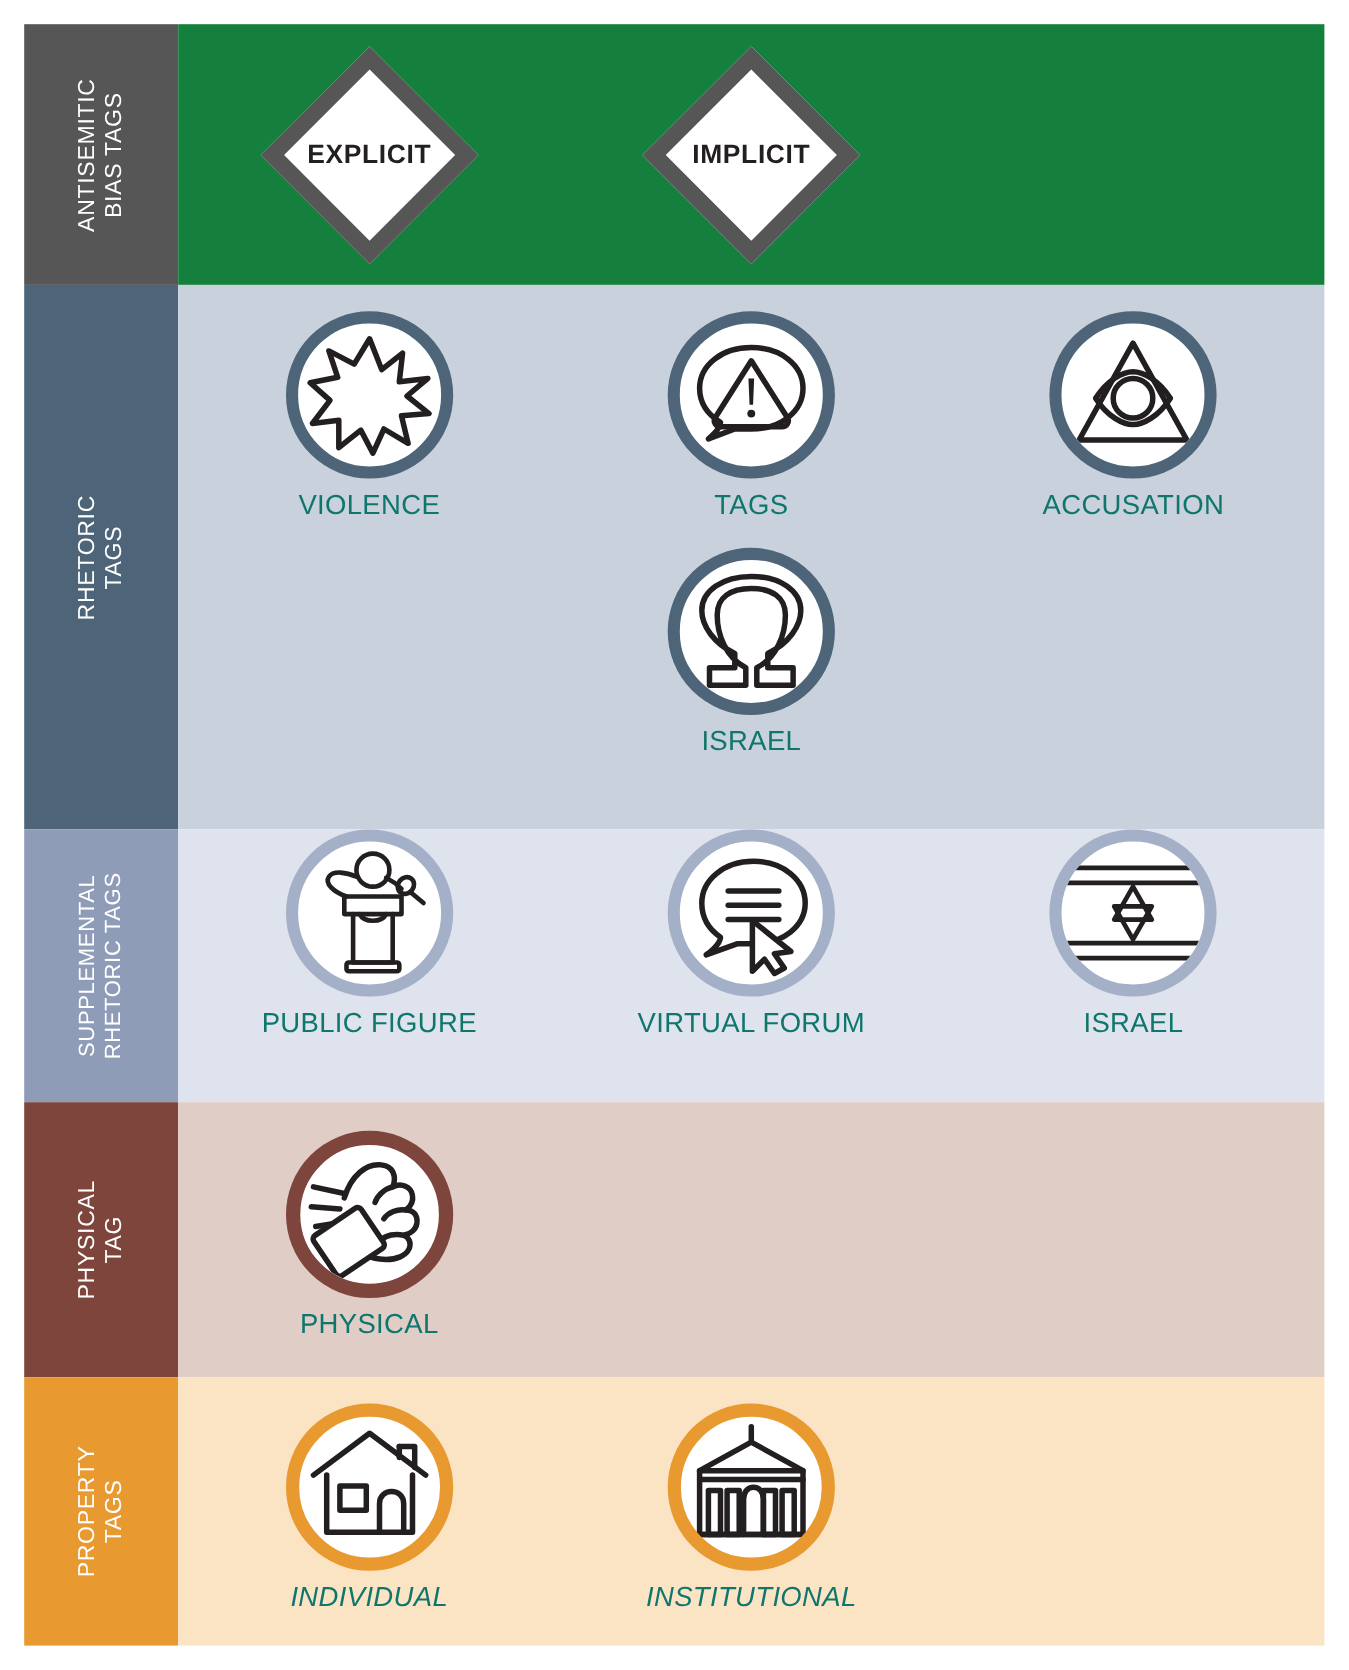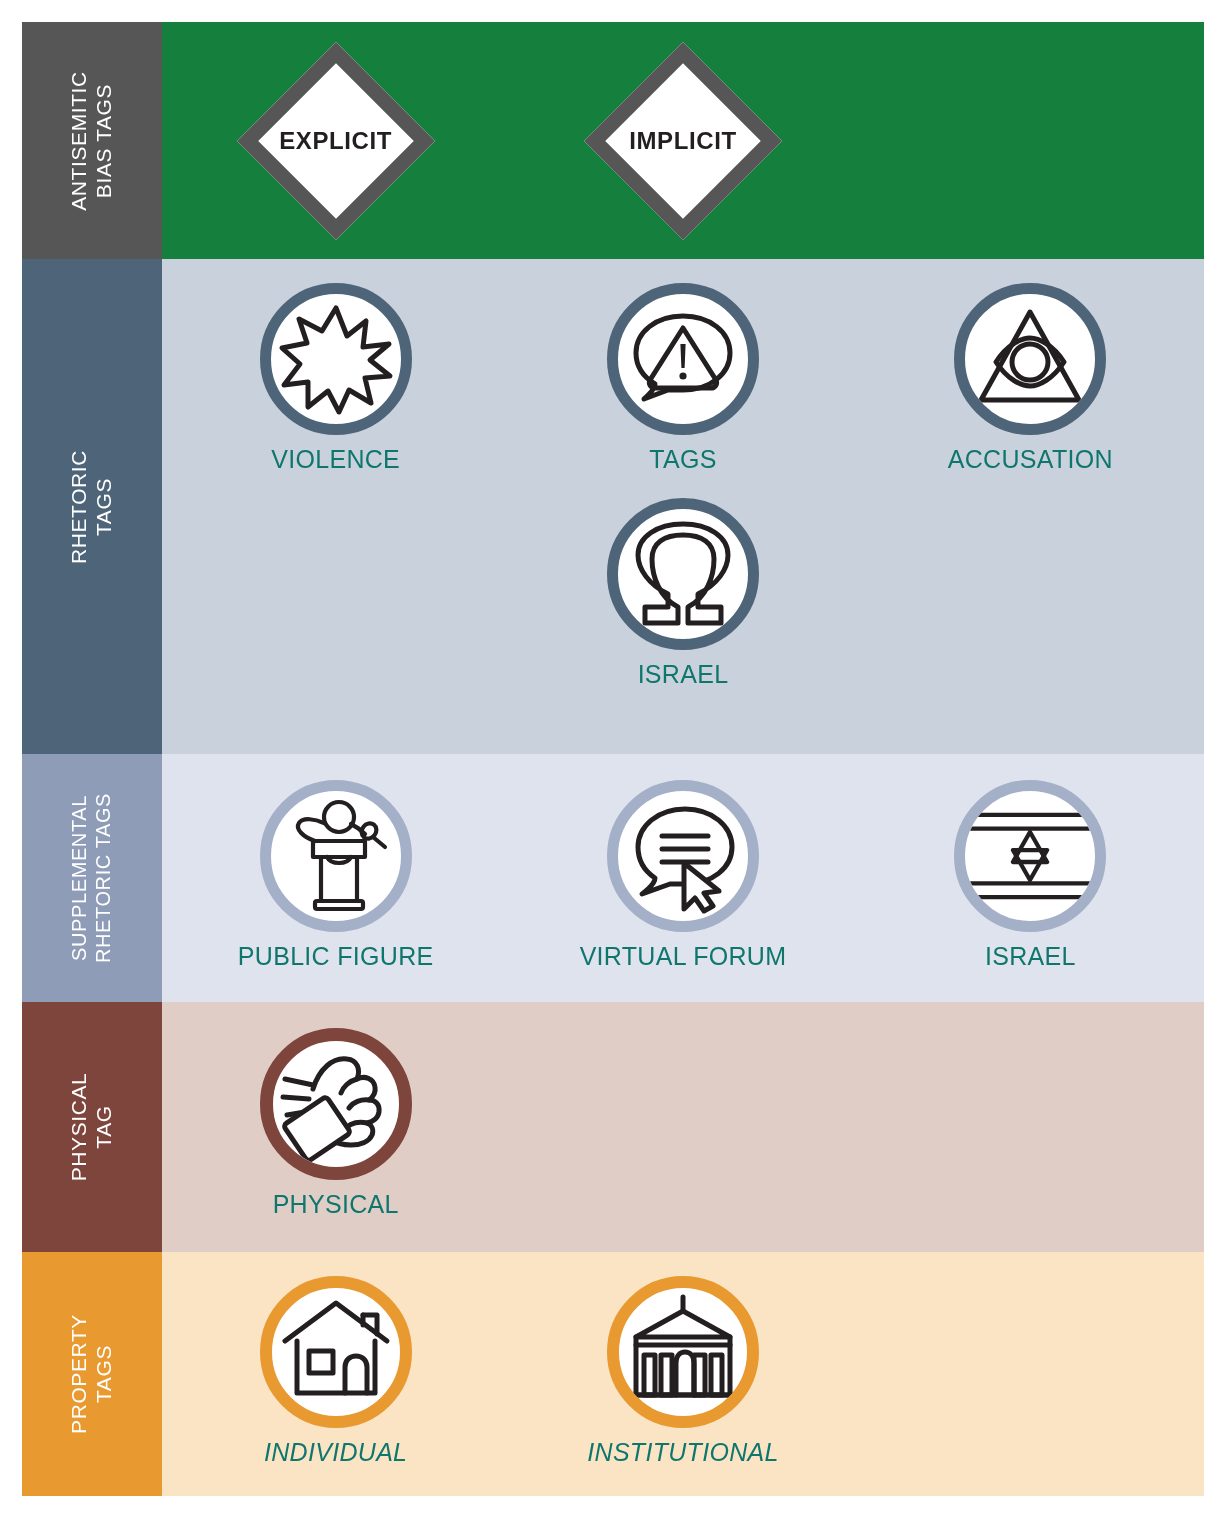--- a/index.html
+++ b/index.html
@@ -223,21 +223,21 @@
   </div>
 
   <div class="band" style="top:754px;height:248px;">
     <div class="band-label" style="background:#8f9cb8;">
       <div class="vtext" style="font-size:20px;">
         <div>SUPPLEMENTAL</div>
         <div>RHETORIC TAGS</div>
       </div>
     </div>
     <div class="band-body" style="background:#dfe3ed;">
-      <div class="cellrow" style="padding-top:26px;">
+      <div class="cellrow" style="">
 
         <div class="cell">
           <div class="circle ring-supp">
             <svg width="118" height="118" viewBox="0 0 118 118" aria-hidden="true">
               <circle class="stroke-thin" cx="62" cy="20" r="15"></circle>
               <path class="stroke-thin" d="M47 26 C38 22 26 20 22 26 C18 32 26 40 38 44"></path>
               <path class="stroke-thin" d="M74 27 C80 30 84 33 88 37"></path>
               <ellipse class="stroke-thin" cx="92" cy="34" rx="7" ry="8" transform="rotate(38 92 34)"></ellipse>
               <path class="stroke-thin" d="M96 40 L108 50"></path>
               <path class="stroke-thin" d="M36 44 L88 44 L88 60 L36 60 Z"></path>

